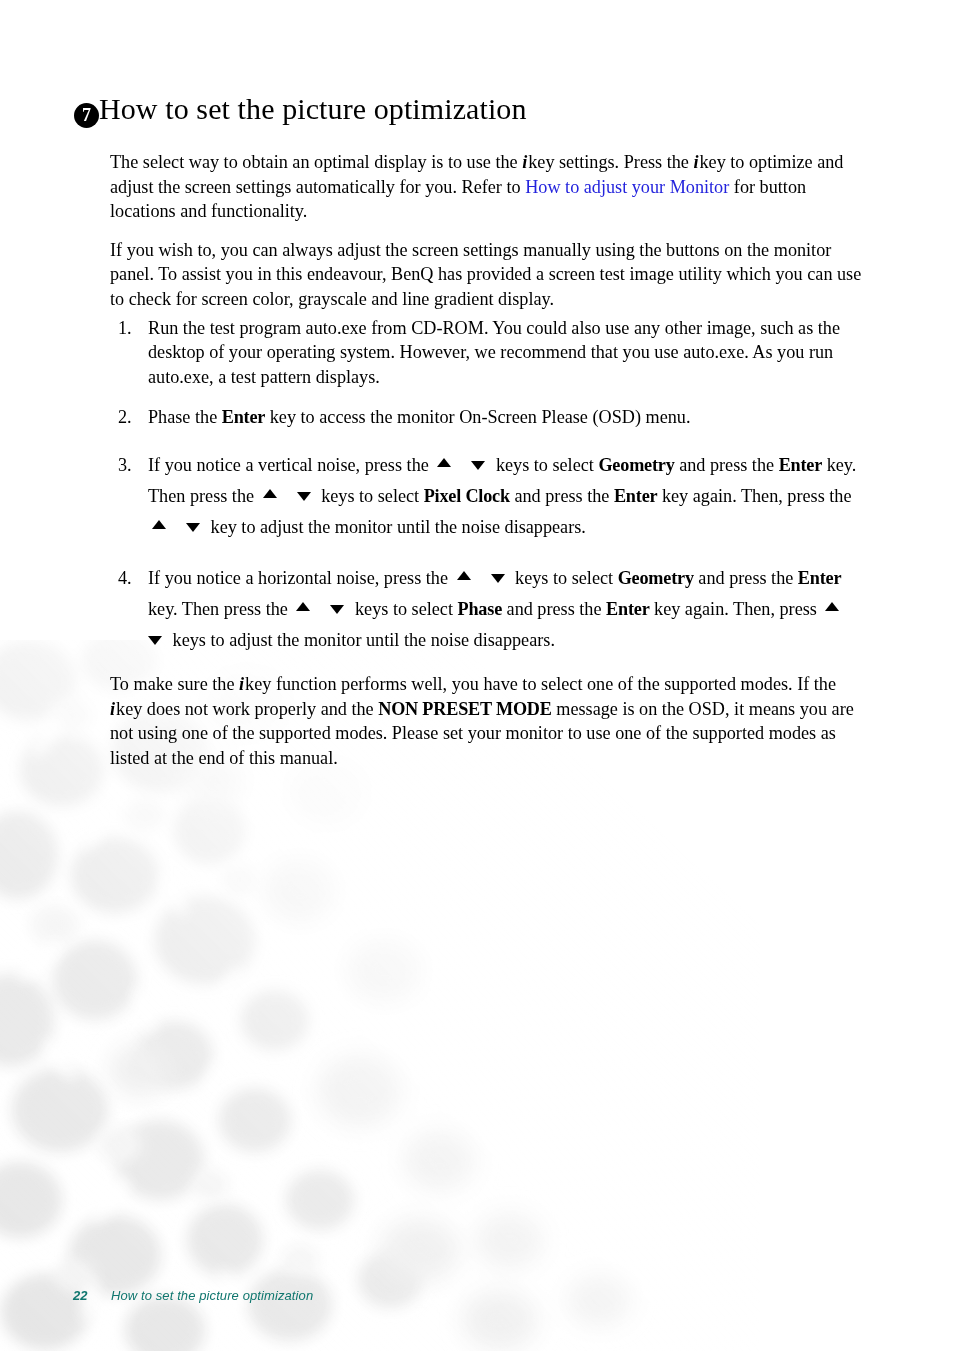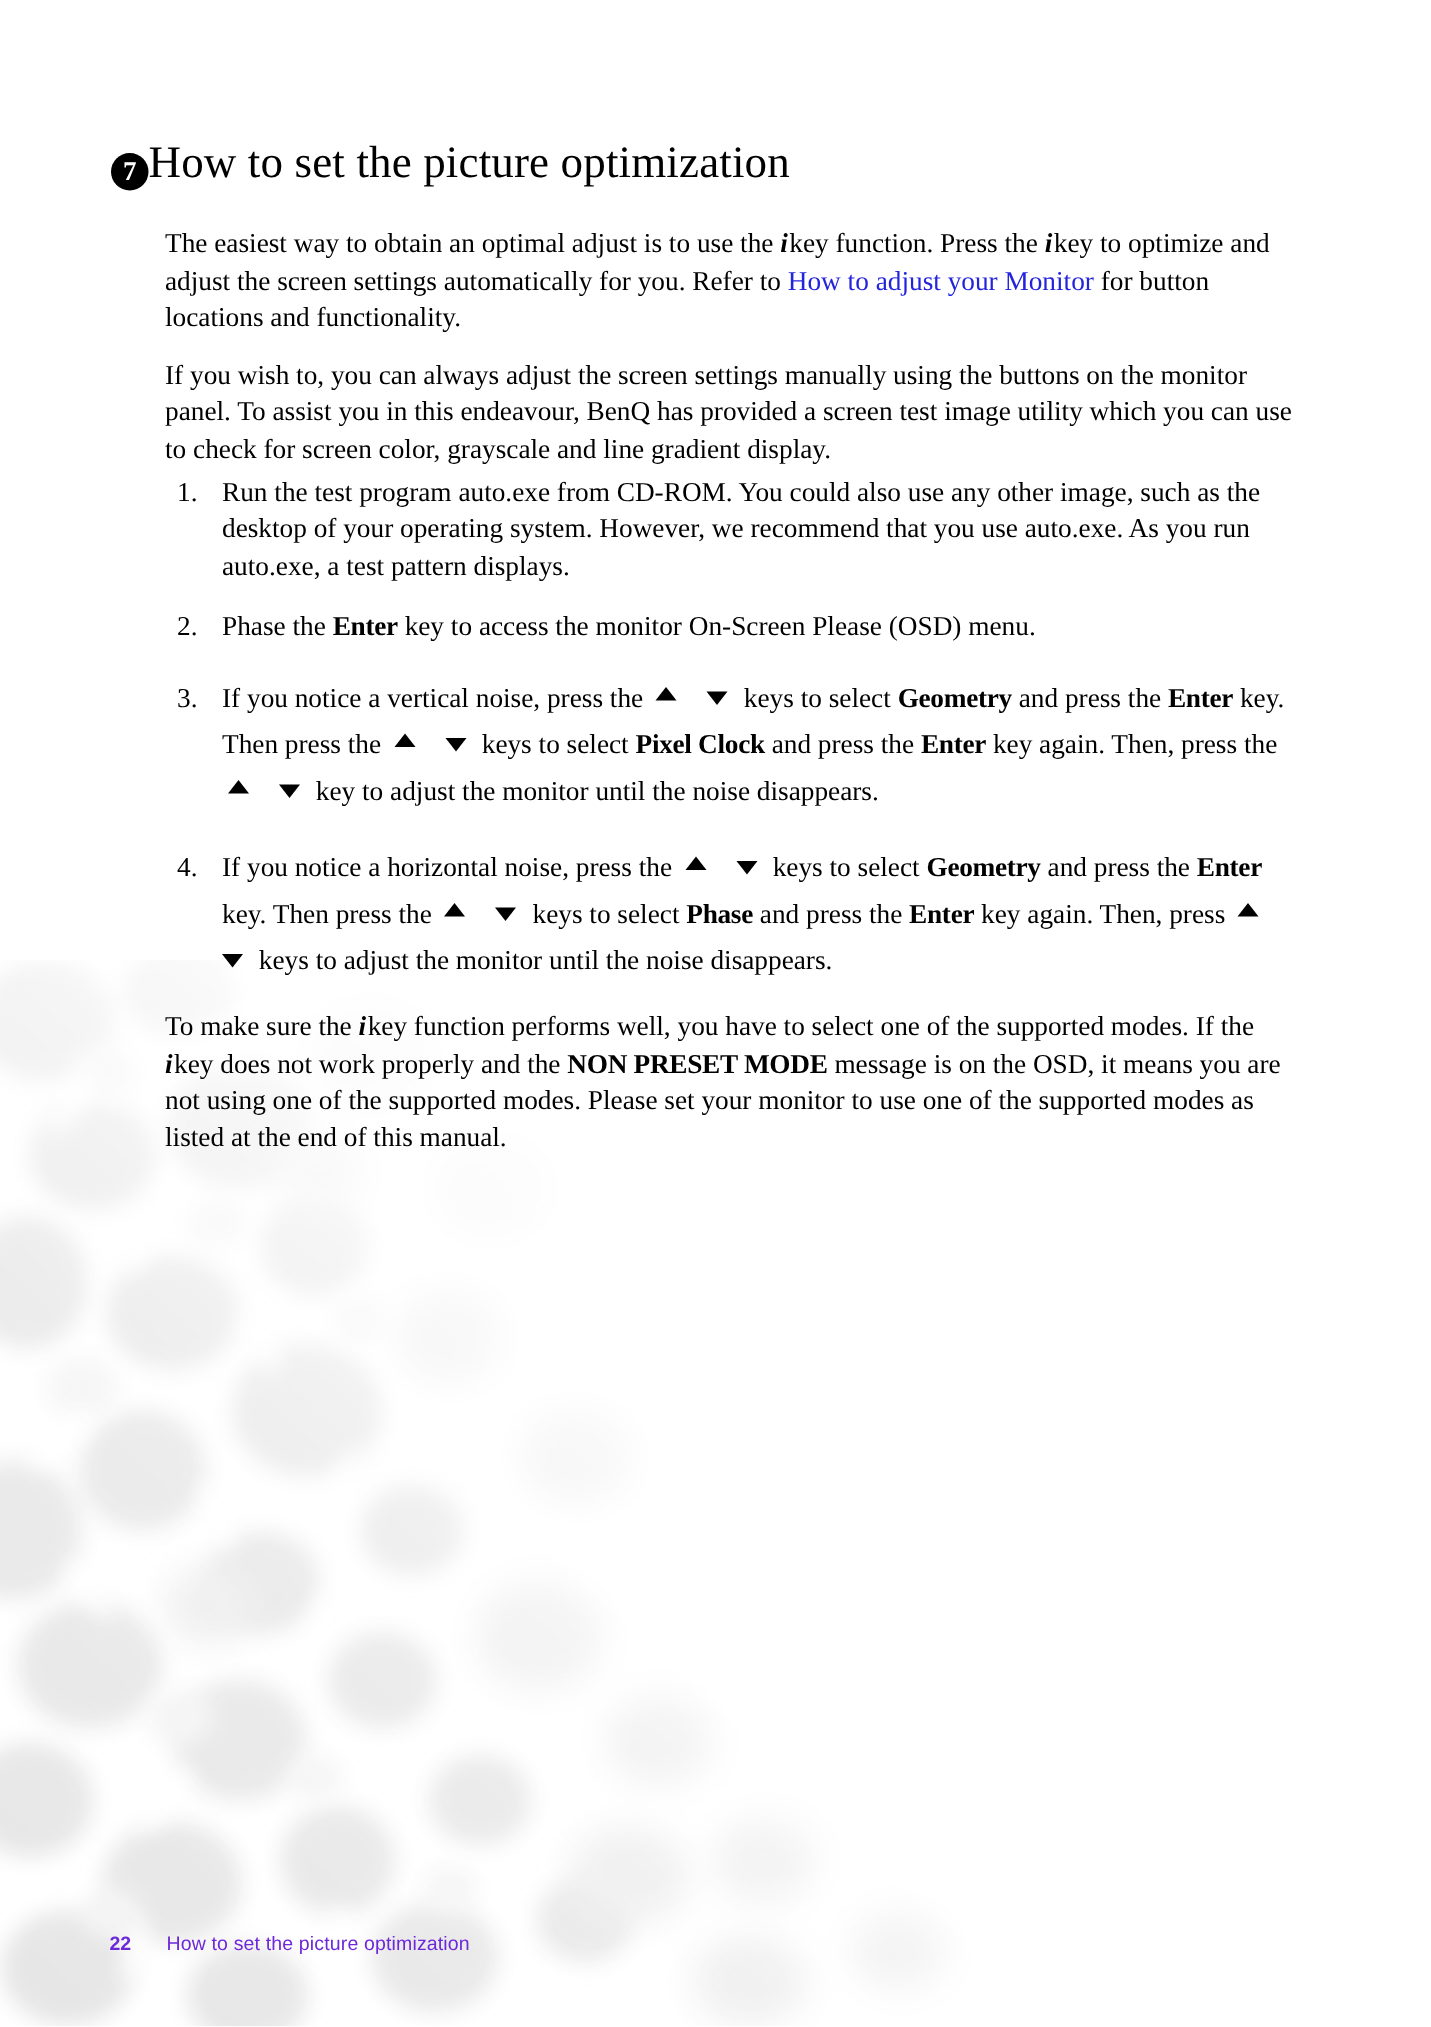--- a/index.html
+++ b/index.html
@@ -154,21 +154,22 @@
 
   
   #footer {
     position: absolute;
     left: 73px;
     bottom: 48px;
     z-index: 3;
     display: flex;
     align-items: flex-end;
     font-family: "Liberation Sans", "DejaVu Sans", sans-serif;
-    color: #6d28d9;
+    color: #0f766e;
+    font-style: italic;
   }
   #footer .pg {
     font-size: 13px;
     font-weight: bold;
     width: 38px;
   }
   #footer .ftitle {
     font-size: 13px;
     letter-spacing: 0.1px;
   }
@@ -257,21 +258,21 @@
     <div class="fade"></div>
   </div>
 
   <div class="title-row">
     <span class="bullet-num">7</span>
     <span class="title-text">How to set the picture optimization</span>
   </div>
 
   <div class="body-block" style="top:150px;">
 
-    <p class="para"><span>The easiest way to obtain an optimal adjust is to use the </span><span class="ital-i">i</span><span>key function. Press the </span><span class="ital-i">i</span><span>key to optimize and adjust the screen settings automatically for you. Refer to </span><a class="link" href="#">How to adjust your Monitor</a><span> for button locations and functionality.</span></p>
+    <p class="para"><span>The select way to obtain an optimal display is to use the </span><span class="ital-i">i</span><span>key settings. Press the </span><span class="ital-i">i</span><span>key to optimize and adjust the screen settings automatically for you. Refer to </span><a class="link" href="#">How to adjust your Monitor</a><span> for button locations and functionality.</span></p>
 
     <p class="para" style="margin-bottom:4px;">If you wish to, you can always adjust the screen settings manually using the buttons on the monitor panel. To assist you in this endeavour, BenQ has provided a screen test image utility which you can use to check for screen color, grayscale and line gradient display.</p>
 
     <ol class="steps">
 
       <li>
         <span class="marker">1.</span><span>Run the test program auto.exe from CD-ROM. You could also use any other image, such as the desktop of your operating system. However, we recommend that you use auto.exe. As you run auto.exe, a test pattern displays.</span>
       </li>
 
       <li style="margin-bottom:20px;">

